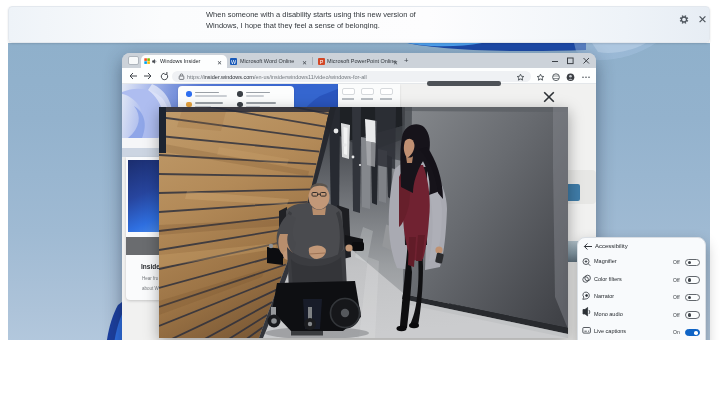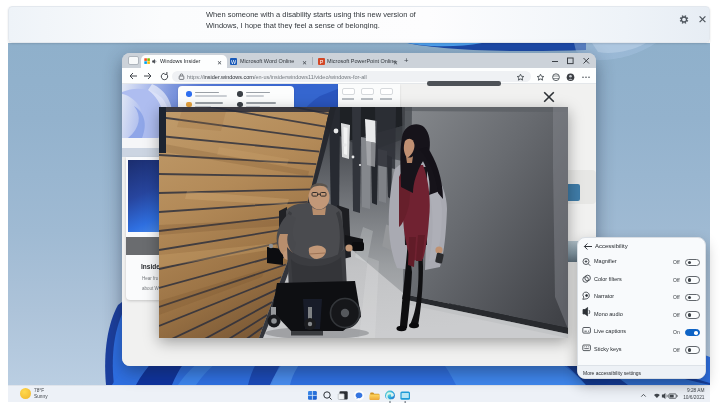--- a/index.html
+++ b/index.html
@@ -1,17 +1,17 @@
 <!DOCTYPE html>
 <html><head><meta charset="utf-8">
 <style>
 html,body{margin:0;padding:0;}
 *{box-sizing:border-box;}
 body{font-family:"Liberation Sans",sans-serif;}
-#stage{position:relative;width:720px;height:420px;background:#fff;overflow:hidden;}
+#stage{position:relative;width:720px;height:340px;background:#fff;overflow:hidden;}
 .abs{position:absolute;}
 .sm{display:inline-block;transform-origin:0 0;white-space:nowrap;}
 .tgo{width:15px;height:7.5px;border:1px solid #62676d;border-radius:4px;background:#fbfdfe;}
 .tgo::after{content:"";position:absolute;left:1.5px;top:1.2px;width:3.6px;height:3.6px;border-radius:50%;background:#3f444a;}
 .tgn{width:15px;height:7.5px;border:1px solid #0e63c5;border-radius:4px;background:#0e63c5;}
 .tgn::after{content:"";position:absolute;right:1.5px;top:1.7px;width:3.6px;height:3.6px;border-radius:50%;background:#fff;}
 </style></head>
 <body>
 <div id="stage">
 

